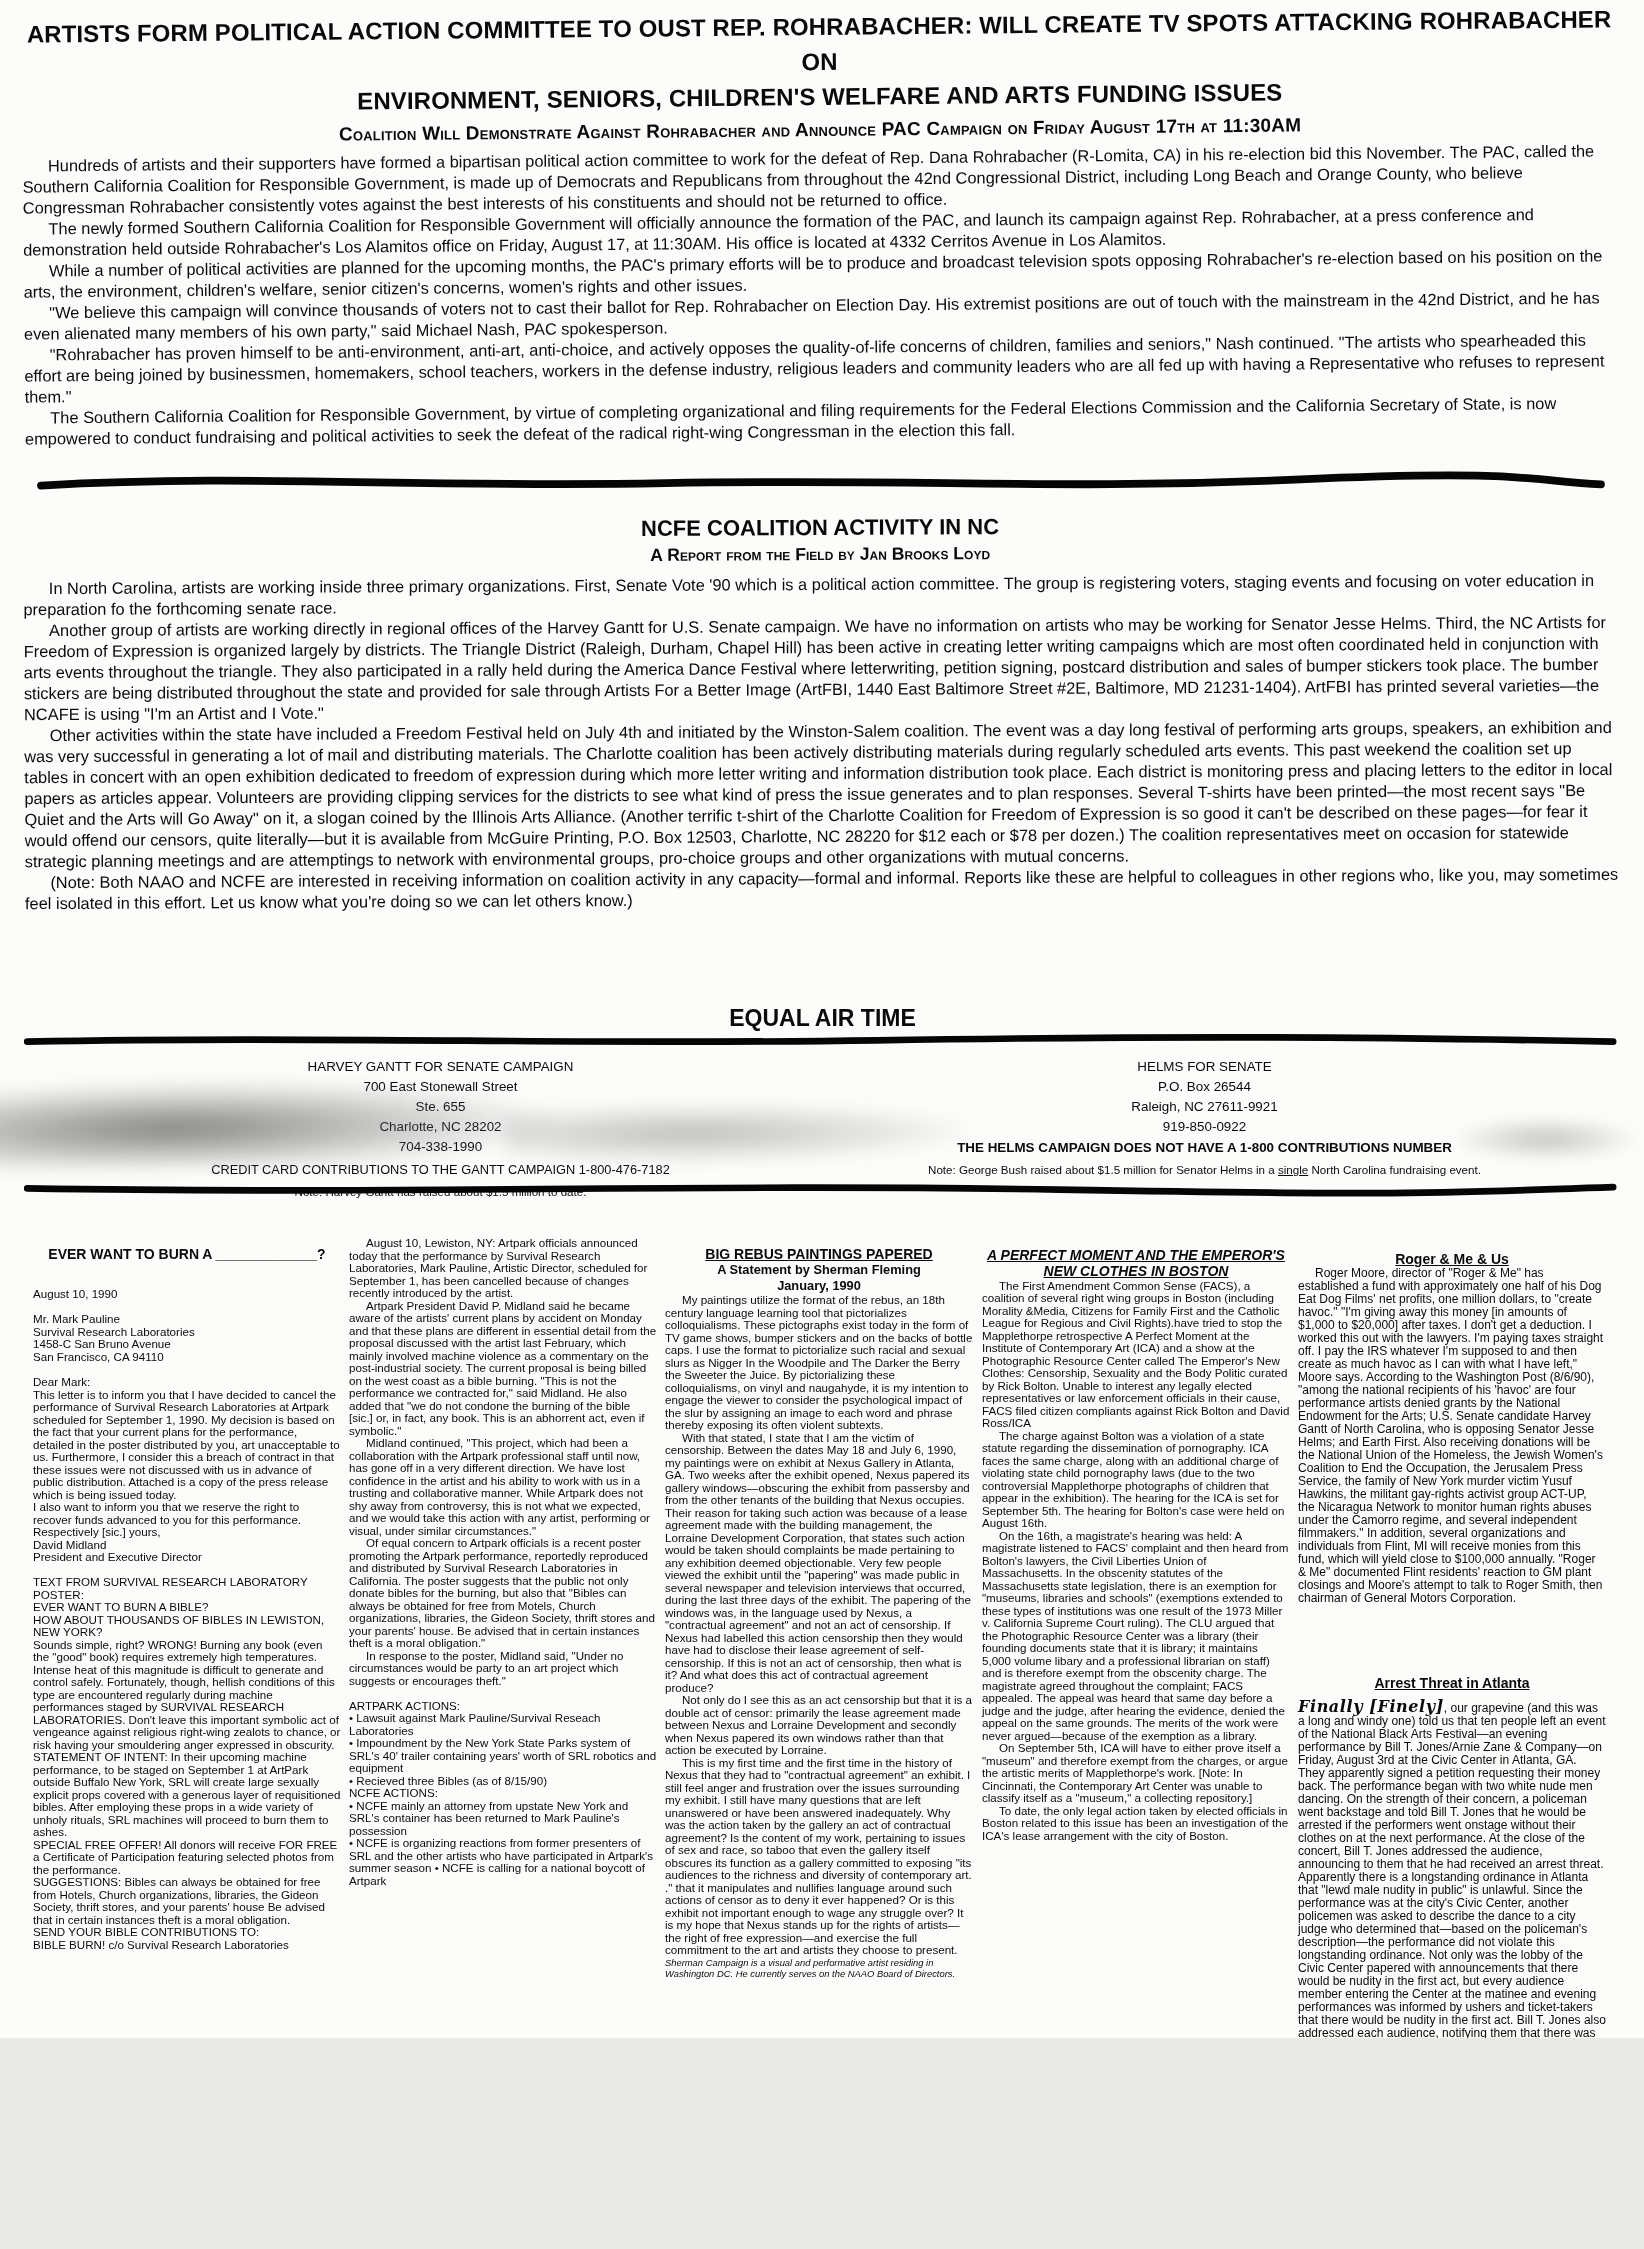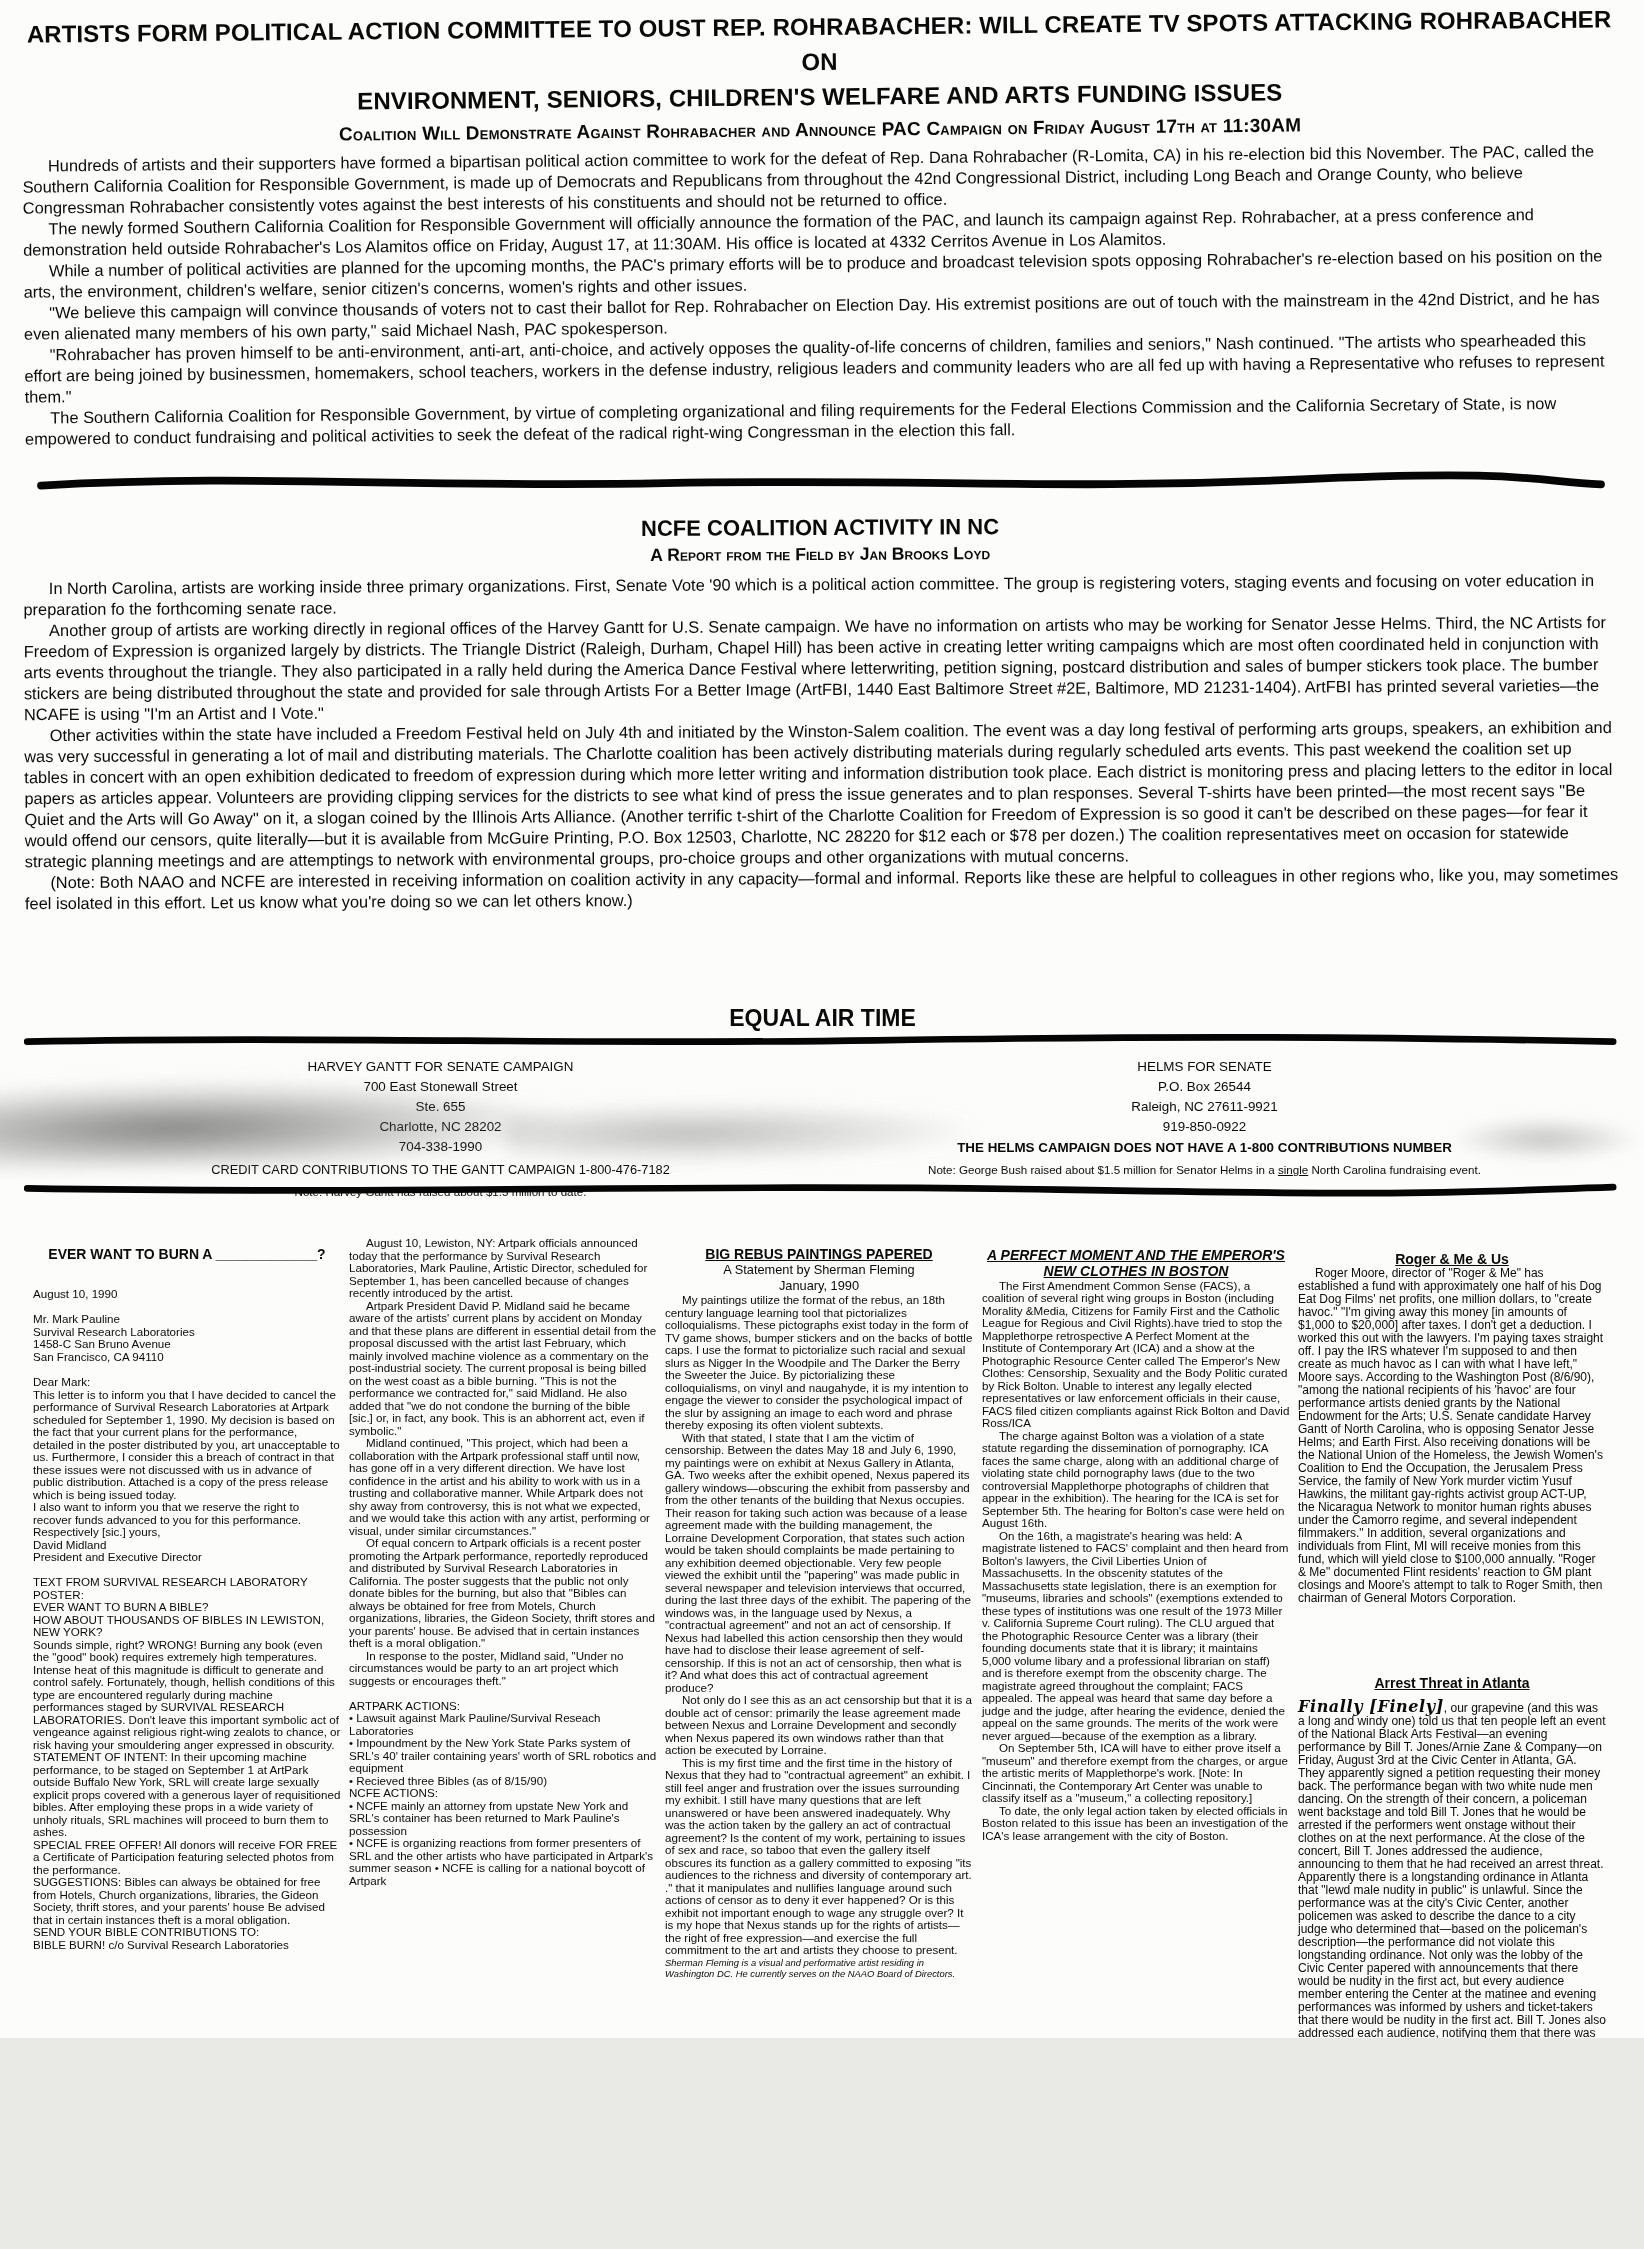--- a/index.html
+++ b/index.html
@@ -35,21 +35,21 @@
   .u { text-decoration:underline; }
   
   .col { position:absolute; width:308px; font-size:11.6px; line-height:12.5px; }
   .col p { margin:0; }
   .col .para { text-indent:17px; }
   .col .gap { height:12.8px; }
   .col-head { font-weight:700; text-align:center; font-size:14px; line-height:16.4px; margin:0; }
   .pre { white-space:pre-line; }
   .head-u { text-decoration:underline; }
   .head-it { font-style:italic; }
-  .col3-by { text-align:center; font-weight:400; font-size:12.8px; line-height:16px; }
+  .col3-by { text-align:center; font-weight:700; font-size:12.8px; line-height:16px; }
   .bullet::before { content:"•  "; }
   .footnote { font-style:italic; font-size:9.4px; line-height:11px; margin-top:2.4px; }
   .col5 { line-height:13px; font-size:12px; }
   .script-lead { font-family:"DejaVu Serif", serif; font-weight:700; font-style:italic; font-size:16px; letter-spacing:0.6px; }
   
   .smudge { position:absolute; pointer-events:none; }
   .s1 { left:-36px; top:1080px; width:596px; height:85px; filter:blur(8px);
         background:radial-gradient(ellipse at 35% 55%, rgba(55,55,55,.60), rgba(110,110,110,.30) 45%, rgba(140,140,140,0) 72%); transform:rotate(-1deg); }
   .s2 { left:505px; top:1104px; width:462px; height:58px; filter:blur(7.3px);
         background:radial-gradient(ellipse at 40% 50%, rgba(90,90,90,.38), rgba(130,130,130,.18) 50%, rgba(150,150,150,0) 75%); transform:rotate(-.5deg); }
@@ -168,21 +168,21 @@
   </section>
 
   <section class="col" style="left:665px; top:1246px;">
     <h3 class="col-head head-u">BIG REBUS PAINTINGS PAPERED</h3>
     <div class="col3-by">A Statement by Sherman Fleming</div>
     <div class="col3-by">January, 1990</div>
     <p class="para">My paintings utilize the format of the rebus, an 18th century language learning tool that pictorializes colloquialisms.  These pictographs exist today in the form of TV game shows, bumper stickers and on the backs of bottle caps.  I use the format to pictorialize such racial and sexual slurs as Nigger In the Woodpile and The Darker the Berry the Sweeter the Juice.  By pictorializing these colloquialisms, on vinyl and naugahyde, it is my intention to engage the viewer to consider the psychological impact of the slur by assigning an image to each word and phrase thereby exposing its often violent subtexts.</p>
     <p class="para">With that stated, I state that I am the victim of censorship.  Between the dates May 18 and July 6, 1990, my paintings were on exhibit at Nexus Gallery in Atlanta, GA.  Two weeks after the exhibit opened, Nexus papered its gallery windows—obscuring the exhibit from passersby and from the other tenants of the building that Nexus occupies.  Their reason for taking such action was because of a lease agreement made with the building management, the Lorraine Development Corporation, that states such action would be taken should complaints be made pertaining to any exhibition deemed objectionable.  Very few people viewed the exhibit until the "papering" was made public in several newspaper and television interviews that occurred, during the last three days of the exhibit.  The papering of the windows was, in the language used by Nexus, a "contractual agreement" and not an act of censorship.  If Nexus had labelled this action censorship then they would have had to disclose their lease agreement of self-censorship.  If this is not an act of censorship, then what is it?  And what does this act of contractual agreement produce?</p>
     <p class="para">Not only do I see this as an act censorship but that it is a double act of censor:  primarily the lease agreement made between Nexus and Lorraine Development and secondly when Nexus papered its own windows rather than that action be executed by Lorraine.</p>
     <p class="para">This is my first time and the first time in the history of Nexus that they had to "contractual agreement" an exhibit.  I still feel anger and frustration over the issues surrounding my exhibit.  I still have many questions that are left unanswered or have been answered inadequately.  Why was the action taken by the gallery an act of contractual agreement?  Is the content of my work, pertaining to issues of sex and race, so taboo that even the gallery itself obscures its function as a gallery committed to exposing "its audiences to the richness and diversity of contemporary art. ." that it manipulates and nullifies language around such actions of censor as to deny it ever happened?  Or is this exhibit not important enough to wage any struggle over?  It is my hope that Nexus stands up for the rights of artists—the right of free expression—and exercise the full commitment to the art and artists they choose to present.</p>
-    <p class="footnote">Sherman Fleming is a visual and performative artist residing in Washington DC.  He currently serves on the NAAO Board of Directors.</p>
+    <p class="footnote">Sherman Campaign is a visual and performative artist residing in Washington DC.  He currently serves on the NAAO Board of Directors.</p>
   </section>
 
   <section class="col" style="left:982px; top:1247px;">
     <h3 class="col-head head-u head-it">A PERFECT MOMENT AND THE EMPEROR'S NEW CLOTHES IN BOSTON</h3>
     <p class="para">The First Amendment Common Sense (FACS), a coalition of several right wing groups in Boston (including Morality &amp;Media, Citizens for Family First and the Catholic League for Regious and Civil Rights).have tried to stop the Mapplethorpe retrospective A Perfect Moment at the Institute of Contemporary Art (ICA) and a show at the Photographic Resource Center called The Emperor's New Clothes:  Censorship, Sexuality and the Body Politic curated by Rick Bolton.  Unable to interest any legally elected representatives or law enforcement officials in their cause, FACS filed citizen compliants against Rick Bolton and David Ross/ICA</p>
     <p class="para">The charge against Bolton was a violation of a state statute regarding the dissemination of pornography.  ICA faces the same charge, along with an additional charge of violating state child pornography laws (due to the two controversial Mapplethorpe photographs of children that appear in the exhibition).  The hearing for the ICA is set for September 5th.  The hearing for Bolton's case were held on August 16th.</p>
     <p class="para">On the 16th, a magistrate's hearing was held:  A magistrate listened to FACS' complaint and then heard from Bolton's lawyers, the Civil Liberties Union of Massachusetts.  In the obscenity statutes of the Massachusetts state legislation, there is an exemption for "museums, libraries and schools" (exemptions extended to these types of institutions was one result of the 1973 Miller v. California Supreme Court ruling).  The CLU argued that the Photographic Resource Center was a library (their founding documents state that it is library; it maintains 5,000 volume libary and a professional librarian on staff) and is therefore exempt from the obscenity charge.  The magistrate agreed throughout the complaint; FACS appealed.  The appeal was heard that same day before a judge and the judge, after hearing the evidence, denied the appeal on the same grounds.  The merits of the work were never argued—because of the exemption as a library.</p>
     <p class="para">On September 5th, ICA will have to either prove itself a "museum" and therefore exempt from the charges, or argue the artistic merits of Mapplethorpe's work.  [Note:  In Cincinnati, the Contemporary Art Center was unable to classify itself as a "museum," a collecting repository.]</p>
     <p class="para">To date, the only legal action taken by elected officials in Boston related to this issue has been an investigation of the ICA's lease arrangement with the city of Boston.</p>
   </section>

